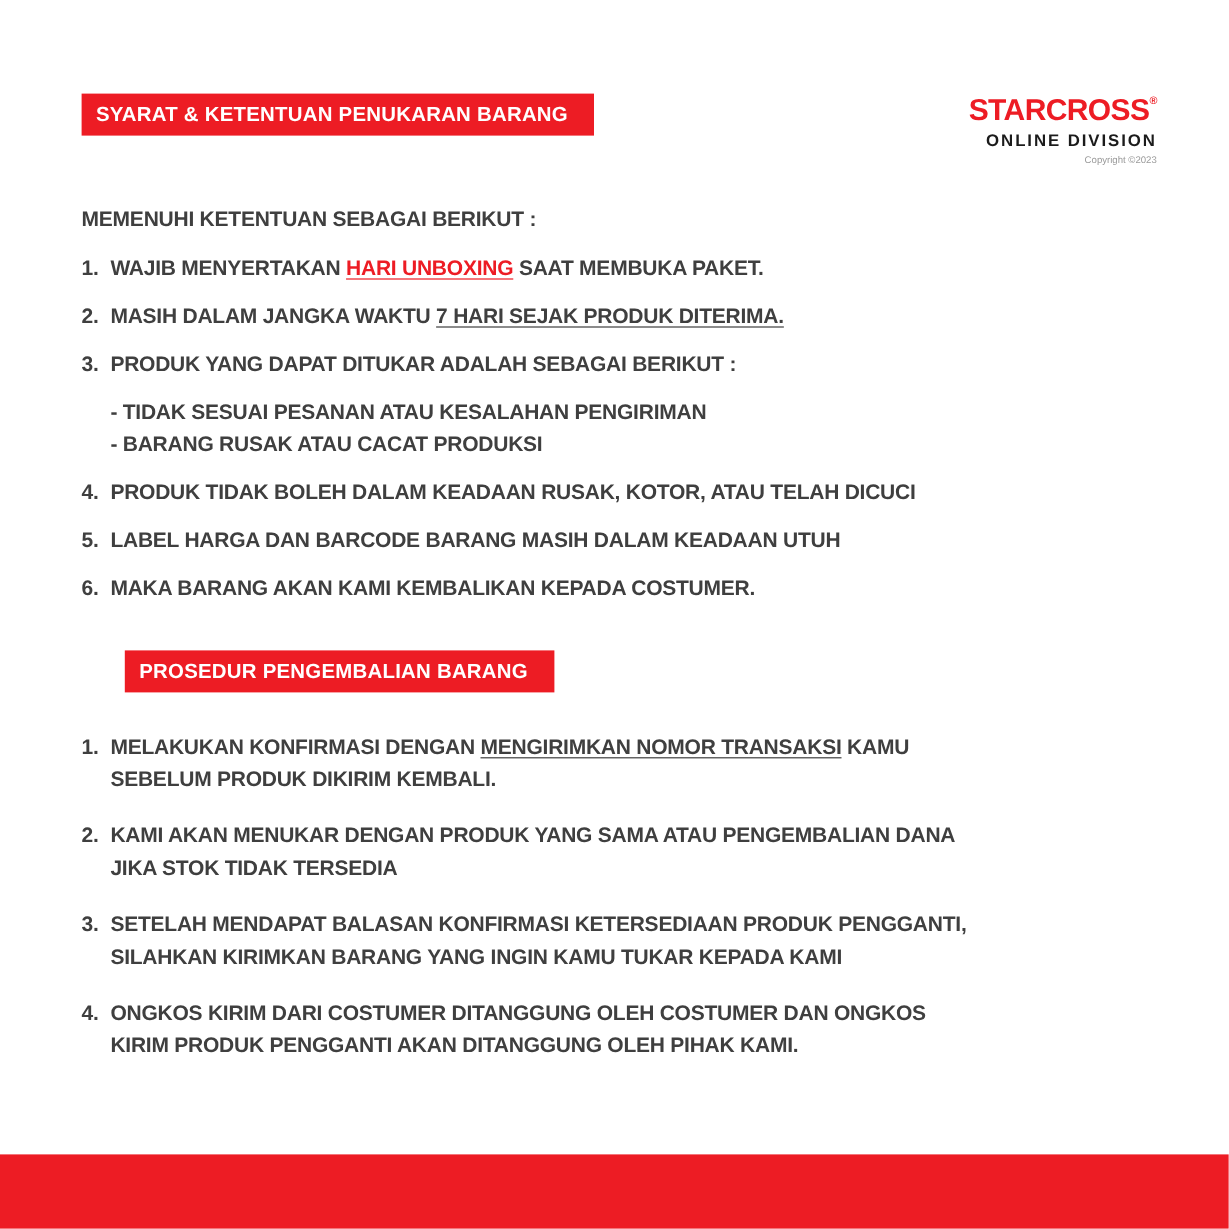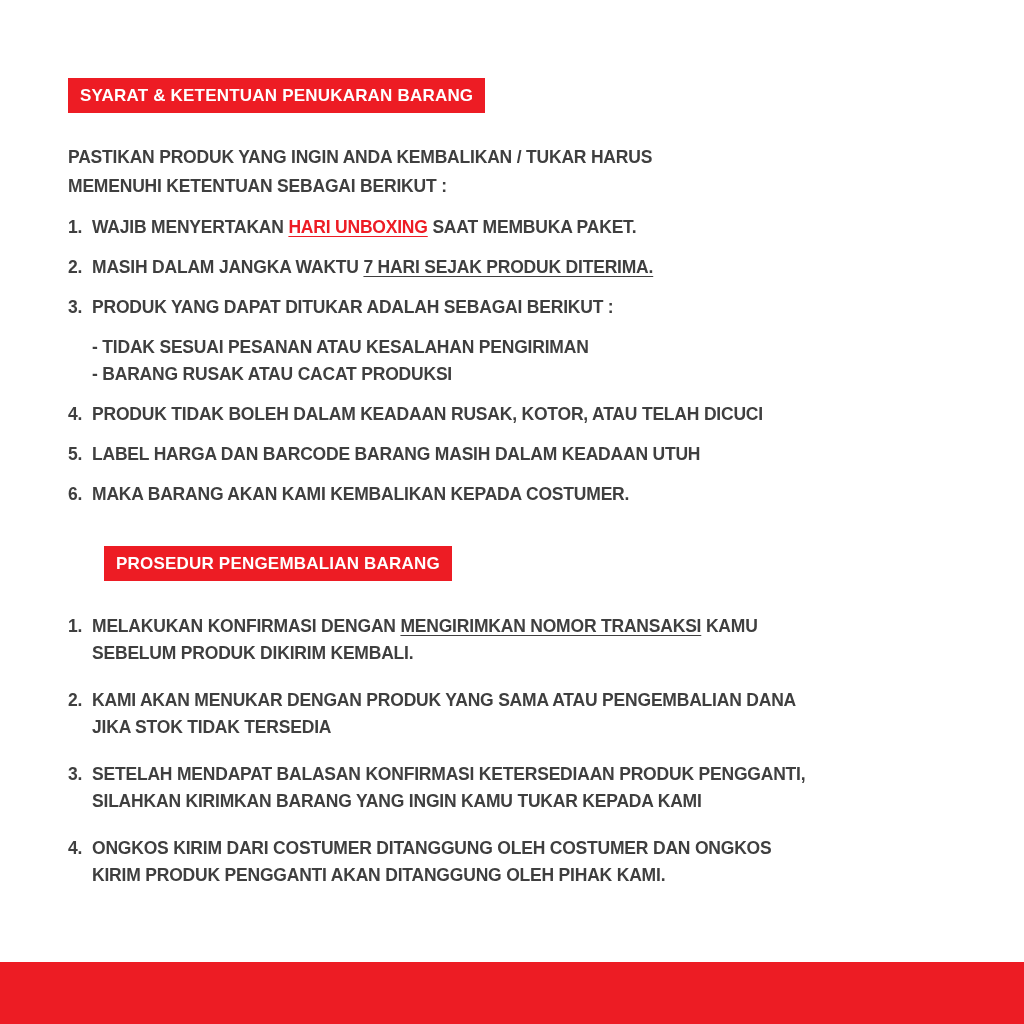--- a/index.html
+++ b/index.html
@@ -26,21 +26,21 @@
     display: flex;
     justify-content: space-between;
     align-items: flex-start;
   }
   .badge {
     display: inline-block;
     background: var(--accent, #ed1c24);
     color: #ffffff;
     font-size: 17px;
     letter-spacing: 0.2px;
-    padding: 8px 12px 7px 12px;
+    padding: 8px 22px 7px 12px;
     white-space: nowrap;
   }
   .logo {
     display: flex;
     flex-direction: column;
     align-items: flex-end;
     margin-top: 2px;
   }
   .brand {
     color: var(--accent, #ed1c24);
@@ -124,24 +124,28 @@
   }
 </style>
 </head>
 <body>
 
 <div class="page">
   <div class="content">
 
     <div class="header-row">
       <div class="badge">SYARAT &amp; KETENTUAN PENUKARAN BARANG</div>
+      <div class="logo">
+        <div class="brand"><span>STARCROSS</span><sup>®</sup></div>
+        <div class="division">ONLINE DIVISION</div>
+        <div class="copyright">Copyright ©2023</div>
+      </div>
     </div>
 
     <div class="intro">
-      <div>PASTIKAN PRODUK YANG INGIN ANDA KEMBALIKAN / TUKAR HARUS</div>
       <div>MEMENUHI KETENTUAN SEBAGAI BERIKUT :</div>
     </div>
 
     <div class="list">
 
       <div class="item">
         <span class="num">1.</span>
         <div class="body"><span>WAJIB MENYERTAKAN </span><span class="red-u">HARI UNBOXING</span><span> SAAT MEMBUKA PAKET.</span></div>
       </div>
 

